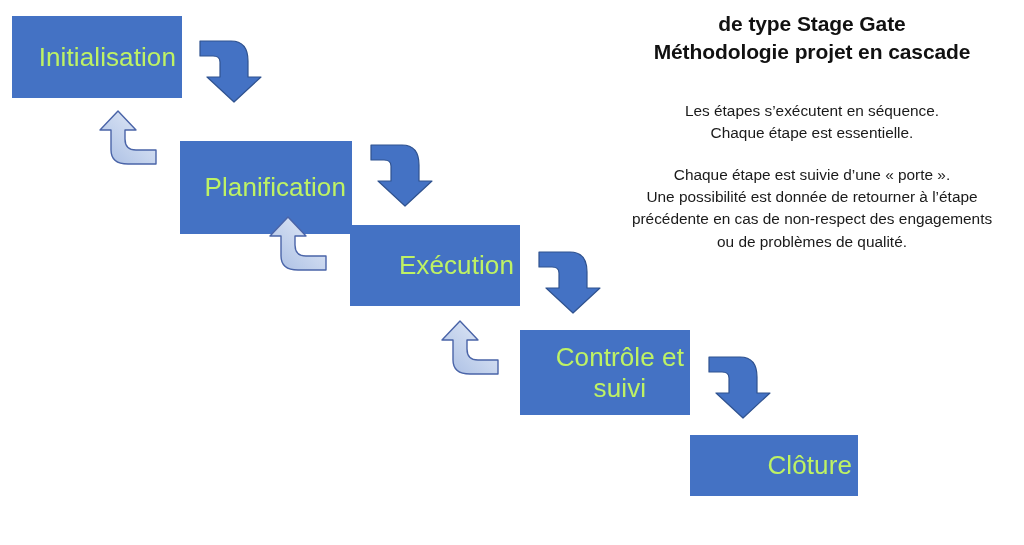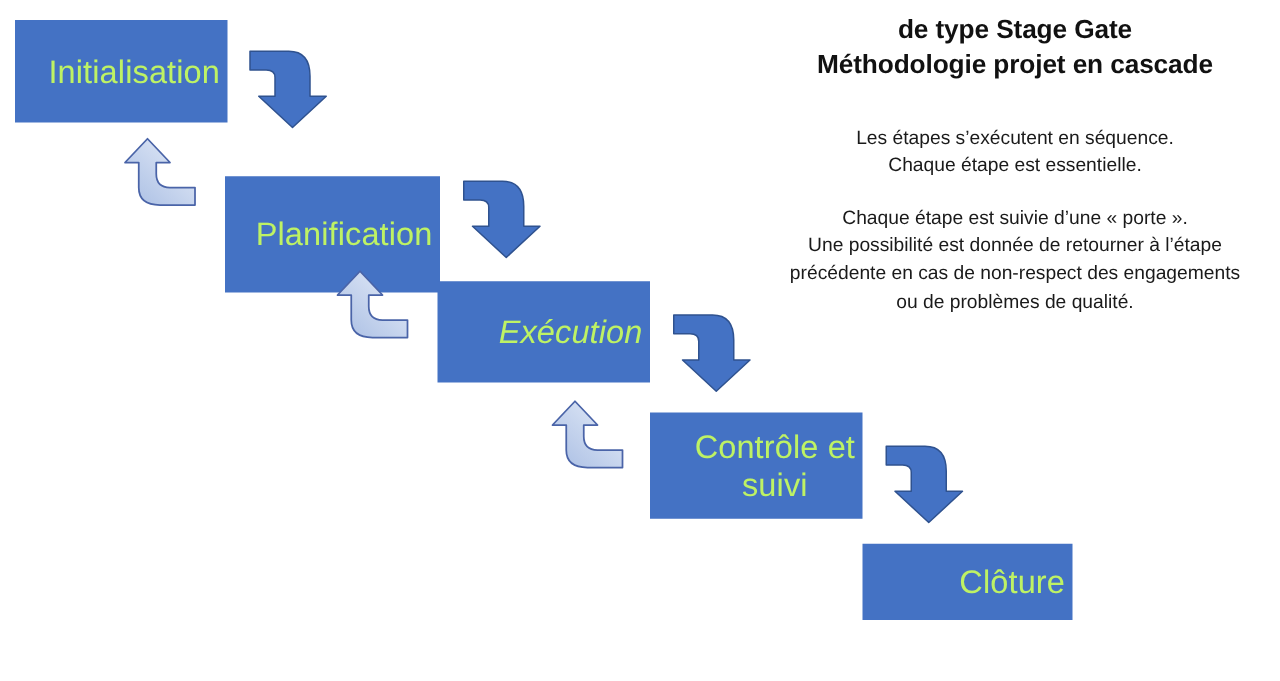--- a/index.html
+++ b/index.html
@@ -91,21 +91,21 @@
 <div id="canvas">
 
   <div class="stage-box" style="left:12px; top:16px; width:170px; height:82px;">
     <span class="stage-label">Initialisation</span>
   </div>
 
   <div class="stage-box" style="left:180px; top:120px; width:172px; height:93px;margin-top:21px;">
     <span class="stage-label">Planification</span>
   </div>
 
-  <div class="stage-box" style="left:350px; top:225px; width:170px; height:81px;font-style:italic;">
+  <div class="stage-box" style="left:350px; top:225px; width:170px; height:81px;">
     <span class="stage-label">Exécution</span>
   </div>
 
   <div class="stage-box" style="left:520px; top:330px; width:170px; height:85px;">
     <span class="stage-label">Contrôle et
 suivi</span>
   </div>
 
   <div class="stage-box" style="left:690px; top:435px; width:168px; height:61px;">
     <span class="stage-label">Clôture</span>

